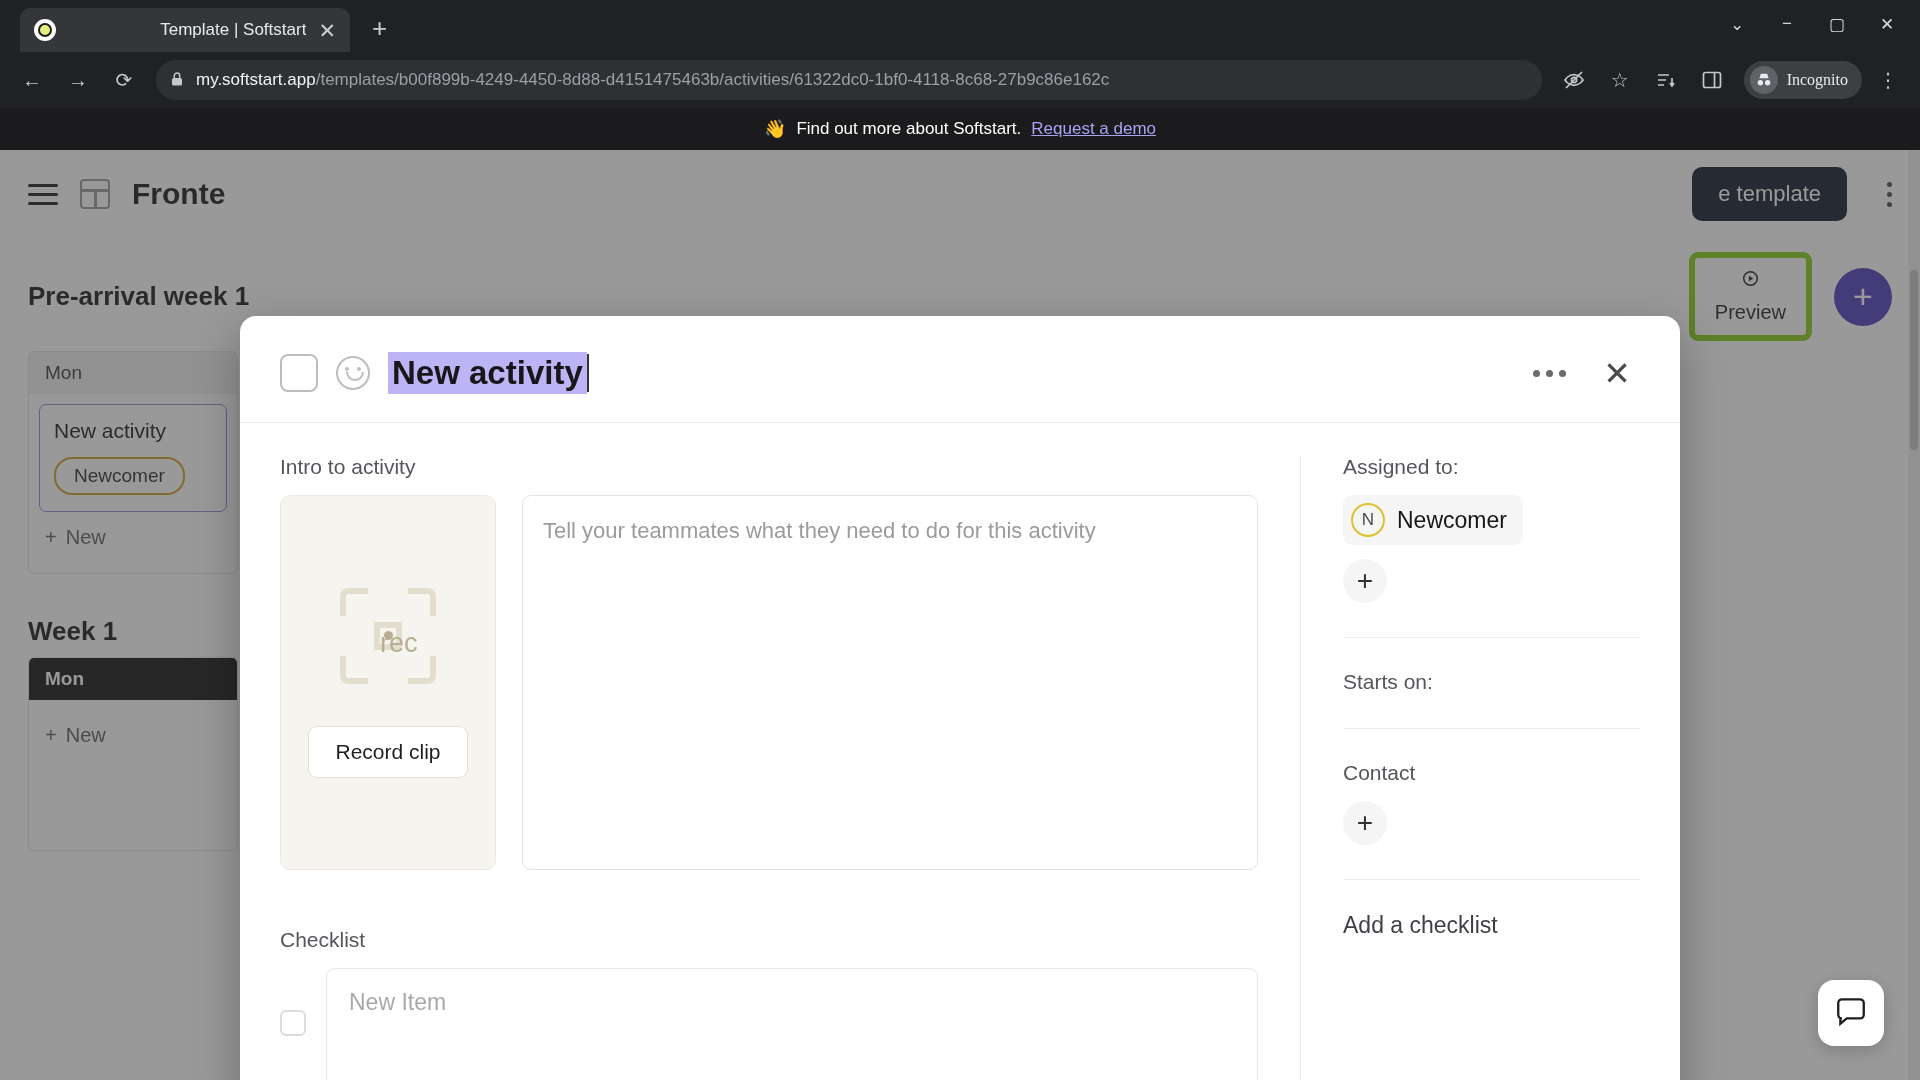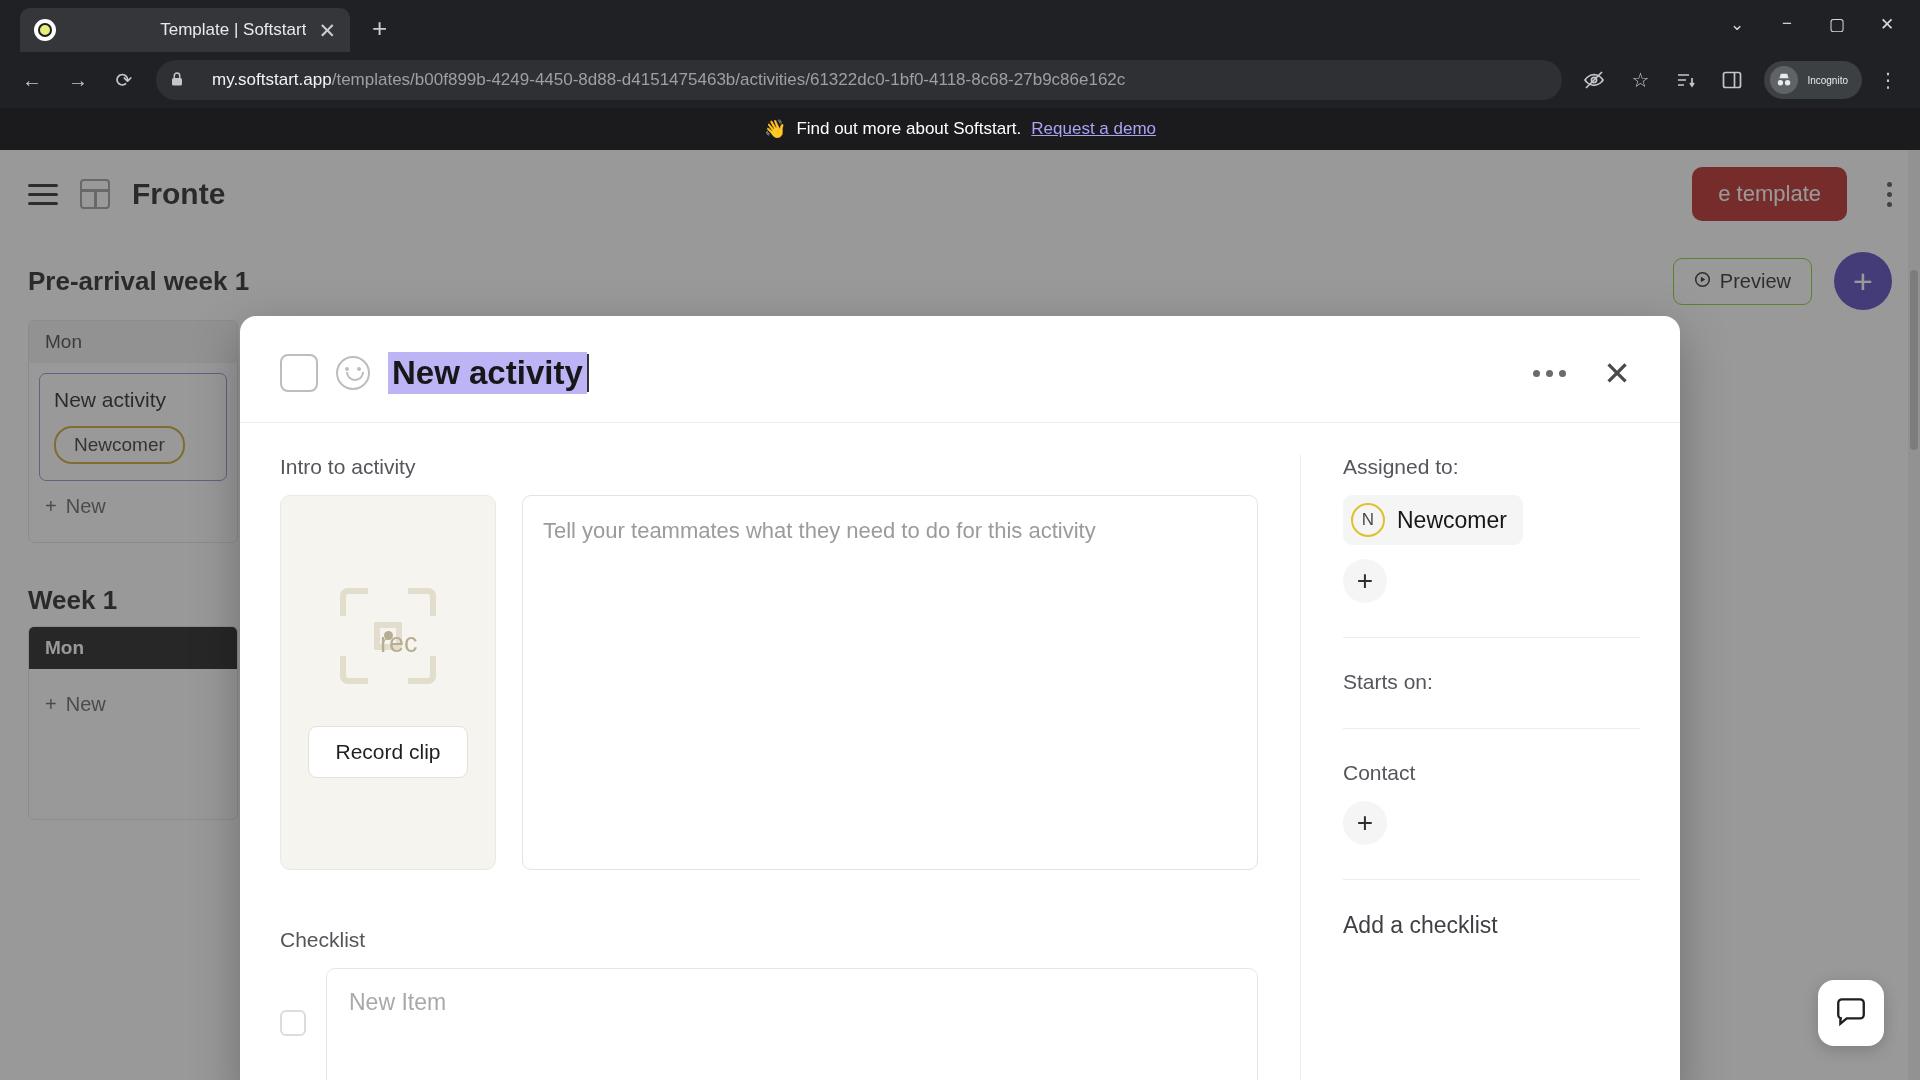--- a/index.html
+++ b/index.html
@@ -45,30 +45,30 @@
   }
   .nav-ico {
     width:40px; height:40px; border-radius:50%; display:flex; align-items:center;
     justify-content:center; color:#c4c7ca; font-size:20px; cursor:pointer; flex:none;
   }
   .omnibox {
     flex:1; height:40px; background:#2f3033; border-radius:20px;
     display:flex; align-items:center; padding: 0 14px; gap:12px; margin: 0 6px;
   }
   .lock { color:#c4c7ca; font-size:14px; }
-  .url { font-size:17px; white-space:nowrap; overflow:hidden; text-overflow:ellipsis;margin-left:16px; }
+  .url { font-size:17px; white-space:nowrap; overflow:hidden; text-overflow:ellipsis; }
   .url b { color:#f1f3f4; font-weight:400; }
   .url span { color:#9aa0a6; }
   .incog {
     display:flex; align-items:center; gap:9px; background:#3c4043;
     border-radius:20px; padding: 5px 14px 5px 6px; margin-left:6px;
   }
   .incog-av { width:28px;height:28px;border-radius:50%;background:#5f6368;
               display:flex;align-items:center;justify-content:center; }
-  .incog-txt { color:#e8eaed; font-size:10px; }
+  .incog-txt { color:#e8eaed; font-size:16px;font-family:Liberation Serif, serif; }
 
   
   .page { position:absolute; top:108px; left:0; right:0; bottom:0; background:#fff; }
 
   .promo {
     height:42px; background:#1b1b1d; display:flex; align-items:center;
     justify-content:center; gap:10px; font-size:17px; color:#ffffff;
   }
   .promo .wave { font-size:18px; }
   .promo a { color:#a9a3f5; text-decoration:underline; cursor:pointer; }
@@ -77,33 +77,33 @@
 
   .app-header { height:88px; display:flex; align-items:center; padding: 0 28px; gap:22px; }
   .burger { width:30px; display:flex; flex-direction:column; gap:6px; cursor:pointer; }
   .burger i { height:3px; background:#1f1f1f; border-radius:2px; display:block; }
   .grid-ico { width:30px;height:30px;border:2.5px solid #9a9a9a;border-radius:4px;position:relative; }
   .grid-ico:before{content:"";position:absolute;left:0;right:0;top:8px;height:2.5px;background:#9a9a9a;}
   .grid-ico:after{content:"";position:absolute;top:8px;bottom:0;left:12px;width:2.5px;background:#9a9a9a;}
   .app-title { font-size:30px; font-weight:700; color:#17171a; white-space:nowrap; }
   .hdr-spacer { flex:1; }
   .btn-primary {
-    background:#b91c1c; color:#fff; font-size:22px; border-radius:10px;
+    background:#0f172a; color:#fff; font-size:22px; border-radius:10px;
     padding: 14px 26px; white-space:nowrap; cursor:pointer; border:none;
   }
   .kebab-v { display:flex; flex-direction:column; gap:5px; margin-left:18px; cursor:pointer; }
   .kebab-v i { width:5px;height:5px;border-radius:50%;background:#4a4a4a;display:block; }
 
   .board { padding: 0 28px; }
   .sec-row { display:flex; align-items:center; padding: 14px 0 10px; }
   .sec-title { font-size:26px; font-weight:700; color:#17171a; }
   .sec-spacer { flex:1; }
   .btn-ghost {
-    border:1px solid #84cc16; background:#fff; border-radius:9px; padding:11px 20px;
-    font-size:20px; color:#1f1f1f; display:flex; align-items:center; gap:9px; cursor:pointer;
+    border:6px solid #84cc16; background:#fff; border-radius:9px; padding:11px 20px;
+    font-size:20px; color:#1f1f1f; display:flex; align-items:center; gap:9px; cursor:pointer;flex-direction:column;
   }
   .fab {
     width:58px;height:58px;border-radius:50%;background:#4f3dbd;color:#fff;
     display:flex;align-items:center;justify-content:center;font-size:34px;
     margin-left:22px;cursor:pointer;
   }
 
   .col { width:210px; border:1px solid #e3e3e3; border-radius:6px; overflow:hidden; }
   .col-head { background:#f0f0f0; padding:10px 16px; font-size:19px; color:#3c3c3c; }
   .col-head.dark { background:#111; color:#fff; font-weight:700; }

